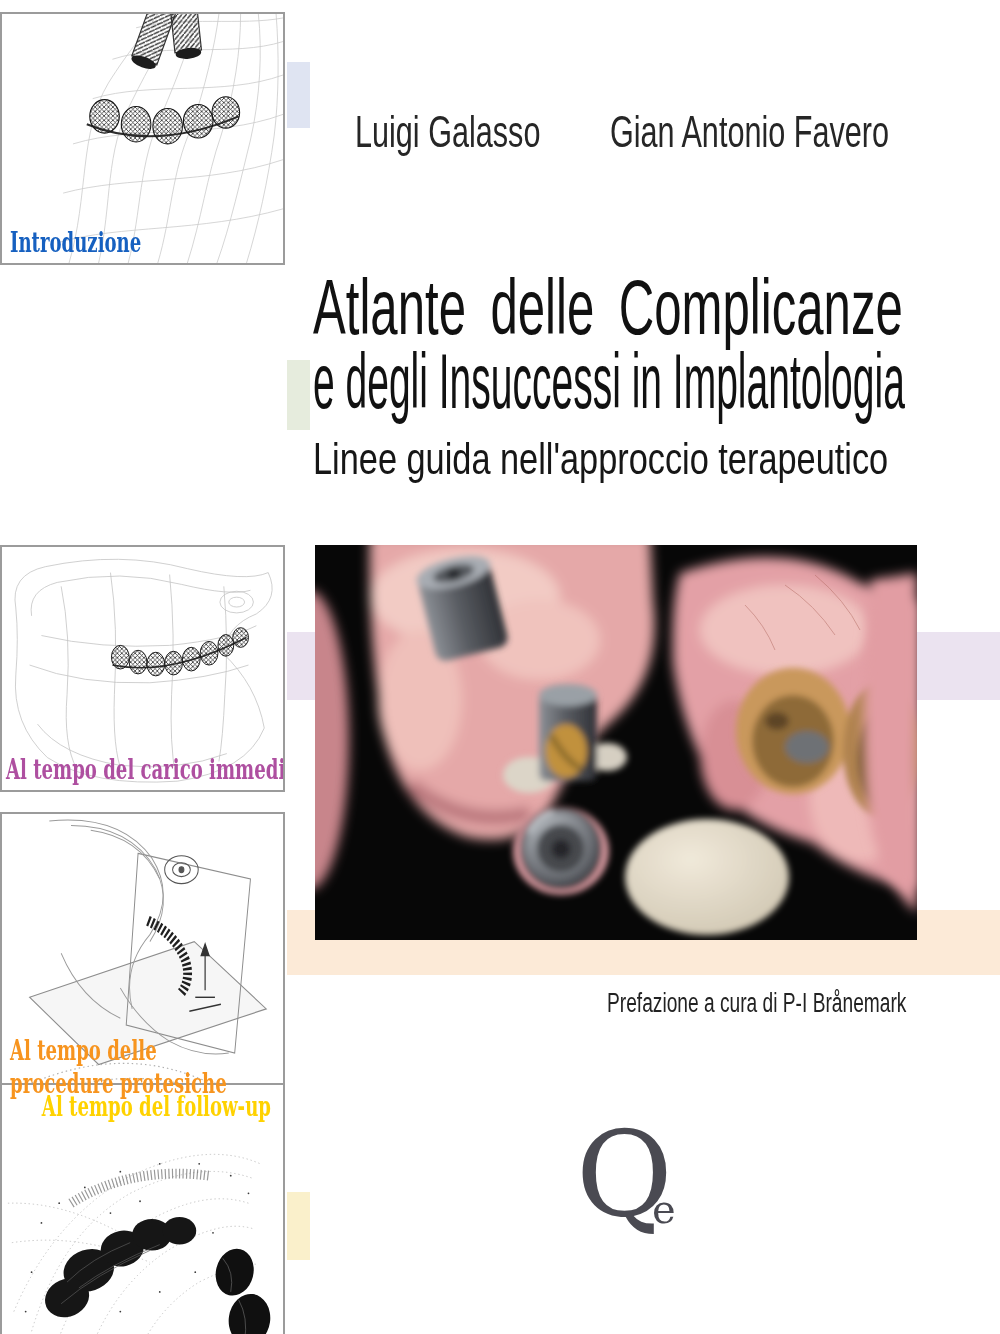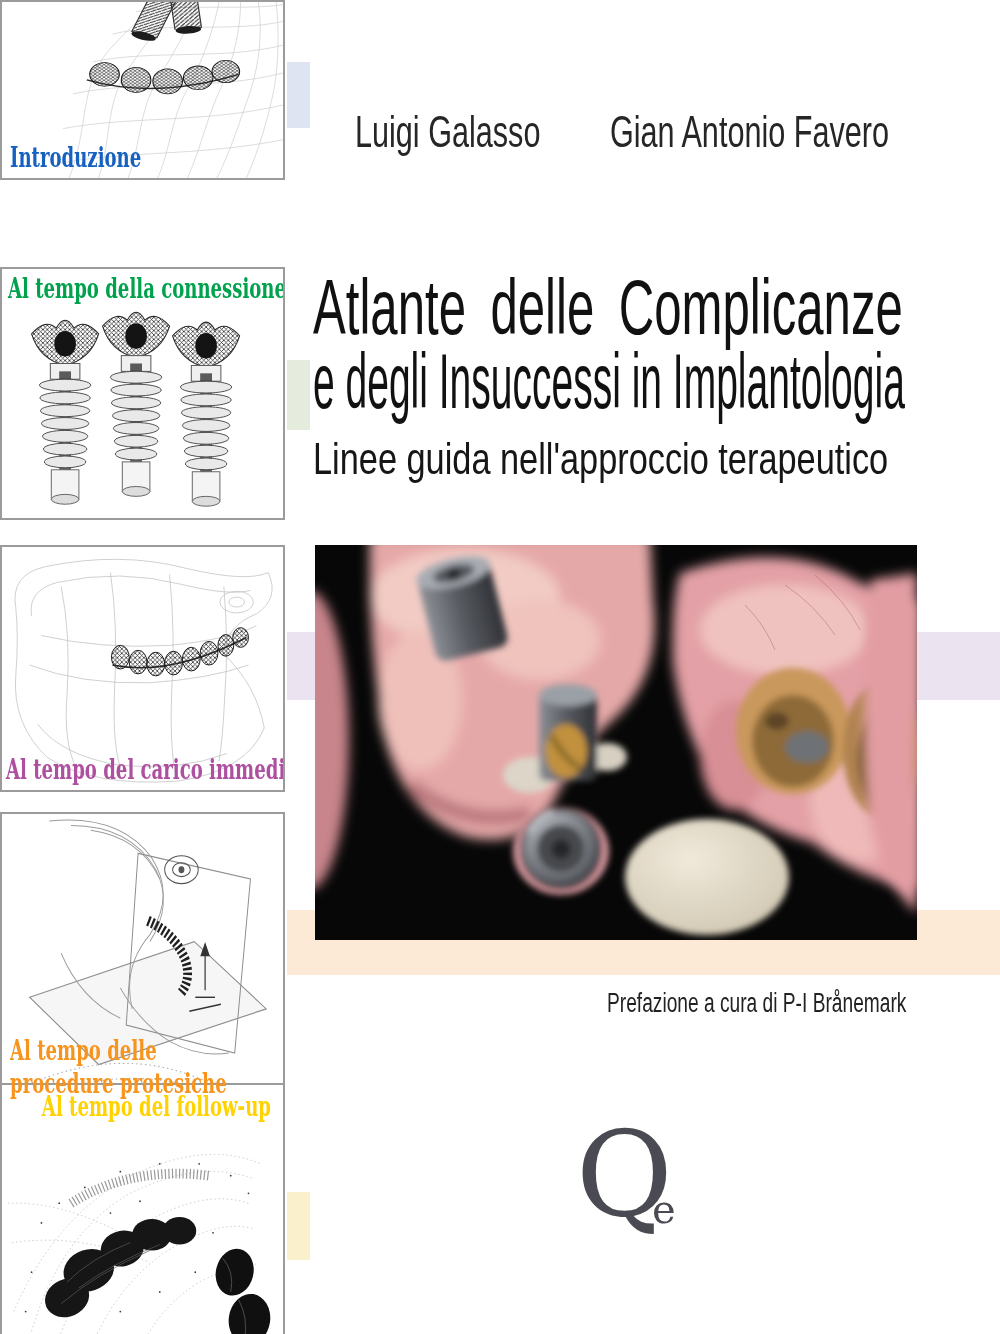--- a/index.html
+++ b/index.html
@@ -68,21 +68,21 @@
 </svg>
 
 <div id="cover">
 
   <div class="band" style="left: 287px; top: 62px; width: 23px; height: 66px; background-color: rgb(223, 228, 242);"></div>
   <div class="band" style="left: 287px; top: 360px; width: 23px; height: 70px; background-color: rgb(230, 236, 221);"></div>
   <div class="band" style="left: 287px; top: 632px; width: 713px; height: 68px; background-color: rgb(235, 227, 240);"></div>
   <div class="band" style="left: 287px; top: 910px; width: 713px; height: 65px; background-color: rgb(252, 234, 215);"></div>
   <div class="band" style="left: 287px; top: 1192px; width: 23px; height: 68px; background-color: rgb(250, 240, 203);"></div>
 
-  <div class="panel" style="top:0;height:180px">
+  <div class="panel" style="top:12px;height:253px">
     <svg viewBox="0 0 285 253" preserveAspectRatio="none">
       <g stroke="#cbcbcb" stroke-width="0.8" fill="none">
         <path d="M68,253 C88,185 78,120 108,70 C128,38 148,15 158,0"></path>
         <path d="M98,253 C112,192 104,140 132,88 C148,55 168,22 178,0"></path>
         <path d="M128,253 C142,200 138,152 162,102 C178,64 192,28 198,0"></path>
         <path d="M158,253 C172,206 172,160 192,116 C206,74 216,32 220,0"></path>
         <path d="M188,253 C202,210 208,164 222,124 C236,80 242,36 242,0"></path>
         <path d="M218,253 C232,214 242,168 252,128 C262,84 264,38 260,0"></path>
         <path d="M248,253 C260,214 270,168 276,124 C281,84 281,38 278,0"></path>
         <path d="M58,232 C120,214 200,222 285,198"></path>
@@ -107,30 +107,20 @@
         <ellipse cx="168" cy="114" rx="15" ry="18"></ellipse>
           <ellipse cx="199" cy="109" rx="15" ry="17"></ellipse>
         <ellipse cx="227" cy="100" rx="14" ry="16"></ellipse>
       </g>
     </svg>
     <div class="plabel" style="left: 8px; bottom: 4px; color: rgb(22, 96, 192);">
       <span>Introduzione</span>
     </div>
   </div>
 
-  <div class="panel" style="top:267px;height:253px">
-    <svg viewBox="0 0 285 253" preserveAspectRatio="none">
-      <use href="#implant" transform="translate(64,48)"></use>
-      <use href="#implant" transform="translate(136,40)"></use>
-      <use href="#implant" transform="translate(207,50)"></use>
-    </svg>
-    <div class="plabel" style="left: 6px; top: 4px; color: rgb(0, 162, 77);">
-      <span>Al tempo della connessione</span>
-    </div>
-  </div>
 
   <div class="panel" style="top:545px;height:247px">
     <svg viewBox="0 0 285 247" preserveAspectRatio="none">
       <g stroke="#c3c3c3" stroke-width="0.8" fill="none">
         <path d="M14,62 Q8,28 44,20 Q120,4 188,22 Q248,36 270,26 Q282,52 258,68 Q228,80 224,108 Q258,140 266,184 Q248,228 178,238 Q92,244 46,214 Q10,180 14,130 Q17,92 14,62 Z"></path>
         <path d="M30,70 Q26,44 56,36 Q120,22 182,38 Q232,50 252,44"></path>
         <path d="M36,180 Q60,212 120,222 Q180,228 228,210"></path>
         <path d="M28,120 Q80,140 150,138 Q210,134 250,120"></path>
         <path d="M40,90 Q100,104 170,100 Q230,94 258,80"></path>
         <path d="M60,40 Q70,90 66,150 Q62,200 76,226"></path>

